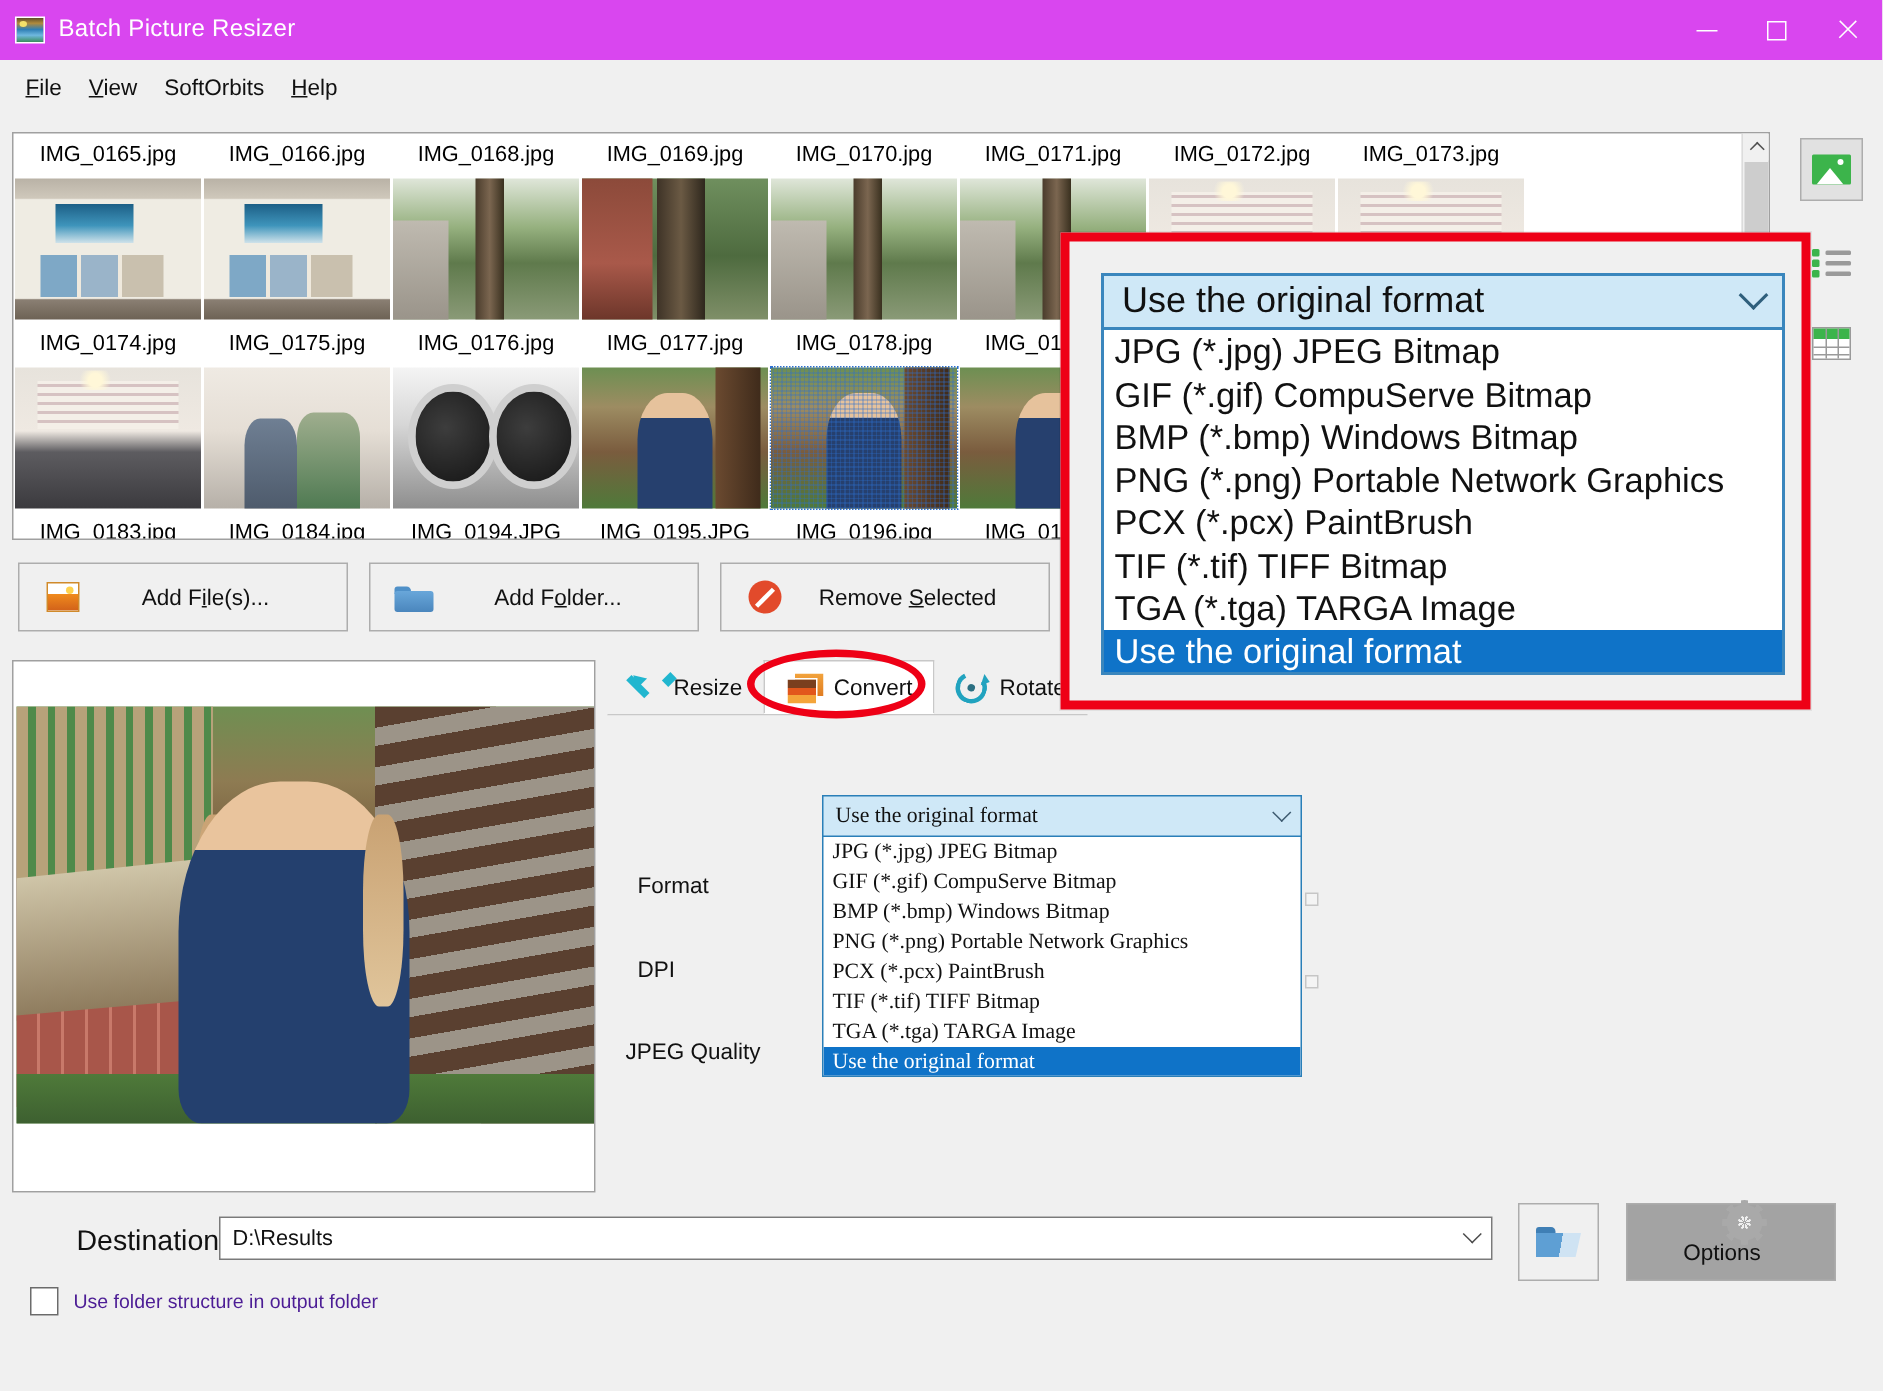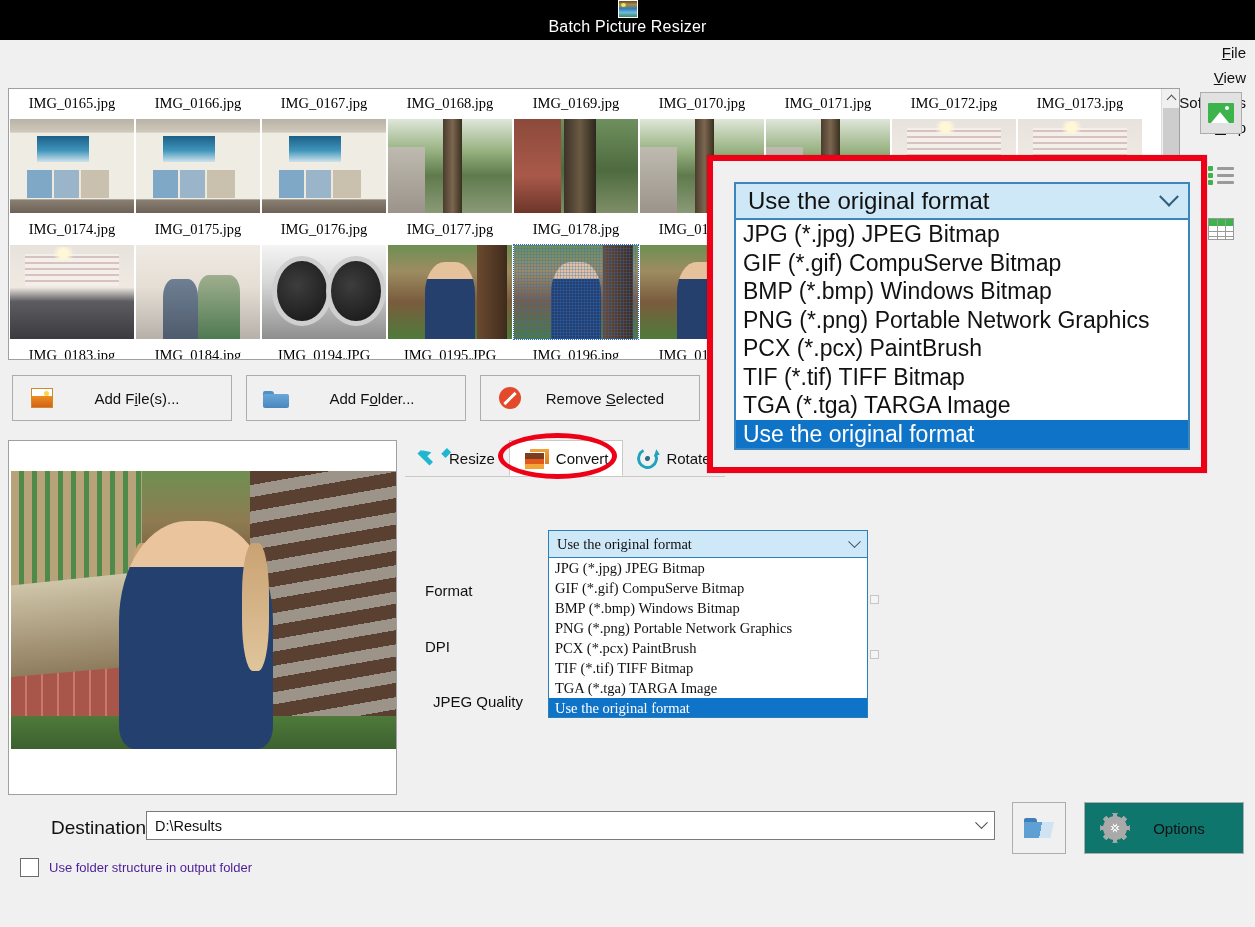--- a/index.html
+++ b/index.html
@@ -14,22 +14,22 @@
   #app {
     position: relative;
     width: 1255px; height: 927px;
     background: #f0f0f0;
     overflow: hidden;
   }
 
   
   .titlebar {
     position: absolute; left: 0; top: 0; width: 1255px; height: 40px;
-    background: #000000;
-    display: flex; align-items: center; flex-direction: column;
+    background: #d946ef;
+    display: flex; align-items: center;
   }
   .title-icon {
     width: 20px; height: 18px; margin-left: 10px; margin-right: 9px;
     border: 1px solid #ffffff;
     background: linear-gradient(180deg,#5f4e2a 0%,#b08a3c 22%,#2f7fb5 48%,#6fb8df 72%,#3a8d5d 100%);
     position: relative; flex: none;
   }
   .title-icon::after{
     content:""; position:absolute; left:2px; top:2px; width:5px; height:4px;
     background:#f3e06a; border-radius:50%;
@@ -47,38 +47,38 @@
   .glyph-close { width: 16px; height: 16px; position: relative; }
   .glyph-close::before, .glyph-close::after {
     content:""; position:absolute; left:0; top:7px; width:16px; height:1.4px; background:#fff;
   }
   .glyph-close::before { transform: rotate(45deg); }
   .glyph-close::after  { transform: rotate(-45deg); }
 
   
   .menubar {
     position: absolute; left: 0; top: 40px; width: 1255px; height: 36px;
-    background: #f0f0f0; display: flex; align-items: flex-end; padding-left: 8px; flex-direction: column;
+    background: #f0f0f0; display: flex; align-items: center; padding-left: 8px;
   }
   .menu-item {
     font-size: 15px; color: #111; padding: 4px 9px; white-space: nowrap;
   }
   .menu-item u { text-decoration: underline; }
 
   
   .filelist {
     position: absolute; left: 8px; top: 88px; width: 1172px; height: 272px;
     background: #fff; border: 1px solid #a0a0a0; overflow: hidden;
   }
   .grid-inner { position: absolute; left: 0; top: 0; width: 1152px; }
   .thumb-row { display: flex; }
   .thumb-cell { width: 126px; flex: none; }
   .thumb-label {
     height: 28px; line-height: 28px; text-align: center;
-    font-size: 14.5px; color: #000; font-family: Liberation Serif, serif;
+    font-size: 14.5px; color: #000; font-family: Liberation Sans, sans-serif;
     white-space: nowrap; overflow: hidden;
   }
   .thumb-img {
     width: 126px; height: 98px; position: relative; overflow: hidden;
     display: flex; align-items: center; justify-content: center;
   }
   .thumb-img .pic { width: 124px; height: 94px; }
   .thumb-cell.selected .thumb-img .pic { outline: 1px dotted #2b6fd0; }
   .thumb-cell.selected .thumb-img::after{
     content:""; position:absolute; inset:2px;
@@ -417,22 +417,22 @@
   .ico-openfolder { width: 30px; height: 22px; position: relative; }
   .ico-openfolder::before{
     content:""; position:absolute; left:0; top:1px; width:13px; height:5px; background:#3f7fb5; border-radius:2px 3px 0 0;
   }
   .ico-openfolder::after{
     content:""; position:absolute; left:0; top:5px; width:30px; height:16px;
     background: linear-gradient(100deg,#5e9fd4 0 55%, #cfe3f3 55% 100%);
     clip-path: polygon(0 0,100% 0,88% 100%,0 100%);
   }
   .options-btn {
-    position: absolute; left: 1084px; top: 802px; width: 160px; height: 52px;
-    background: #0f766e; border: 1px solid #adadad; display: flex; align-items: center;
+    position: absolute; left: 1084px; top: 802px; width: 140px; height: 52px;
+    background: #a3a3a3; border: 1px solid #adadad; display: flex; align-items: center; flex-direction: column;
   }
   .ico-gear {
     width: 24px; height: 24px; margin-left: 18px; flex: none;
     border-radius: 50%; background: #a9a9a9; position: relative;
   }
   .ico-gear::before{
     content:""; position:absolute; left:50%; top:50%; width:9px; height:9px;
     transform: translate(-50%,-50%); background:#f0f0f0; border-radius:50%;
   }
   .ico-gear::after{
@@ -531,26 +531,20 @@
     <div class="grid-inner" id="grid-inner">
         <div class="thumb-row">
           <div class="thumb-cell">
             <div class="thumb-label">IMG_0165.jpg</div>
             <div class="thumb-img">
               <div class="pic pic-poster"></div>
             </div>
           </div>
           <div class="thumb-cell">
             <div class="thumb-label">IMG_0166.jpg</div>
-            <div class="thumb-img">
-              <div class="pic pic-poster"></div>
-            </div>
-          </div>
-          <div class="thumb-cell">
-            <div class="thumb-label">IMG_0167.jpg</div>
             <div class="thumb-img">
               <div class="pic pic-poster"></div>
             </div>
           </div>
           <div class="thumb-cell">
             <div class="thumb-label">IMG_0168.jpg</div>
             <div class="thumb-img">
               <div class="pic pic-tree"></div>
             </div>
           </div>
@@ -740,21 +734,21 @@
       </div>
       <div class="tab">
         <span class="ico-rotate"></span>
         <span>Rotate</span>
       </div>
     </div>
 
     <div class="tabbody">
       <span class="field-label" style="left:20px; top:60px;">Format</span>
       <span class="field-label" style="left:20px; top:116px;">DPI</span>
-      <span class="field-label" style="left:28px; top:171px;">JPEG Quality</span>
+      <span class="field-label" style="left:12px; top:171px;">JPEG Quality</span>
 
       <span class="spin-ghost" style="left:465px; top:118px;"></span>
       <span class="spin-ghost" style="left:465px; top:173px;"></span>
 
       <div class="combo" style="left:143px; top:53px; width:320px;">
         <span>Use the original format</span>
         <span class="chev"></span>
       </div>
       <div class="dropdown-list" id="inline-dropdown" style="left:143px; top:81px; width:320px; height:160px;">
           <div class="dd-item" style="height: 20px; line-height: 20px;">JPG (*.jpg) JPEG Bitmap</div>

